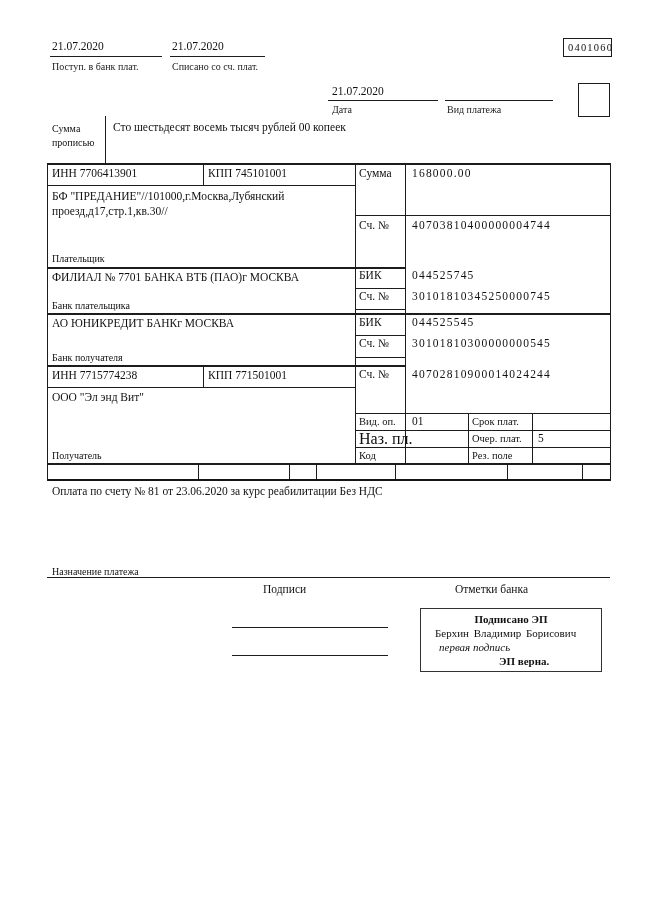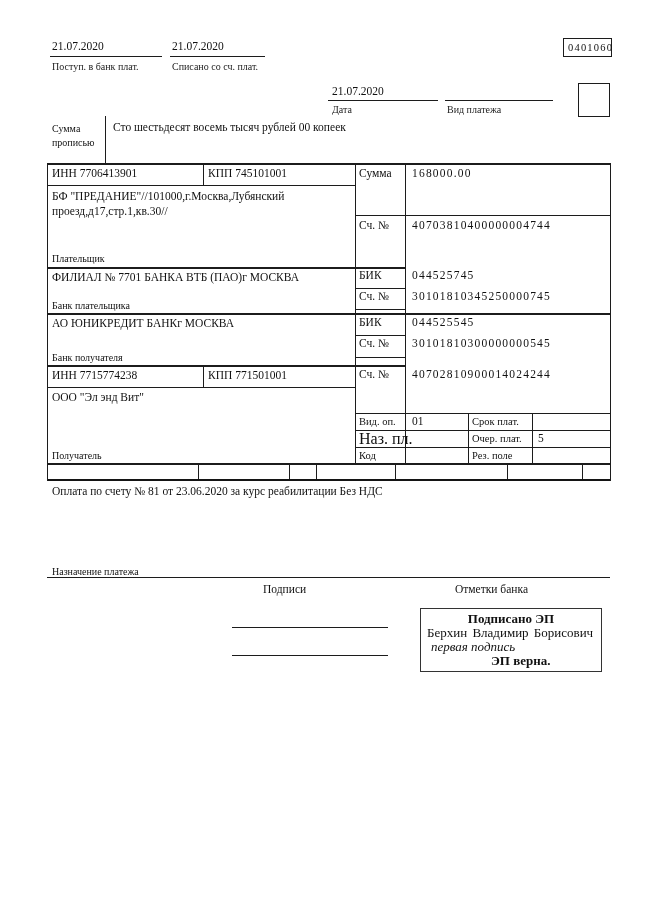--- a/index.html
+++ b/index.html
@@ -18,21 +18,21 @@
   .mid{height:1.5px;}
   .box{position:absolute;border:1px solid #1c1c1c;background:#fff;}
   .title{font-family:"Liberation Sans", sans-serif;font-weight:bold;font-size:13px;letter-spacing:.2px;}
   .stamp{
     position:absolute;left:47px;top:579px;width:181px;height:130px;
     border:2px solid #2121c8;color:#2121c8;font-size:10.5px;line-height:14px;
     padding:3px 5px;box-sizing:content-box;
   }
   .epbox{
     position:absolute;left:420px;top:608px;width:182px;height:64px;
-    border:1px solid #333;font-size:13px;line-height:14px;padding:3px 6px;box-sizing:border-box;
+    border:1px solid #333;font-size:11px;line-height:14px;padding:3px 14px;box-sizing:border-box;
   }
   .center{text-align:center;}
   .b{font-weight:bold;}
   .i{font-style:italic;}
 </style>
 </head>
 <body>
 
 <div id="page">
 

